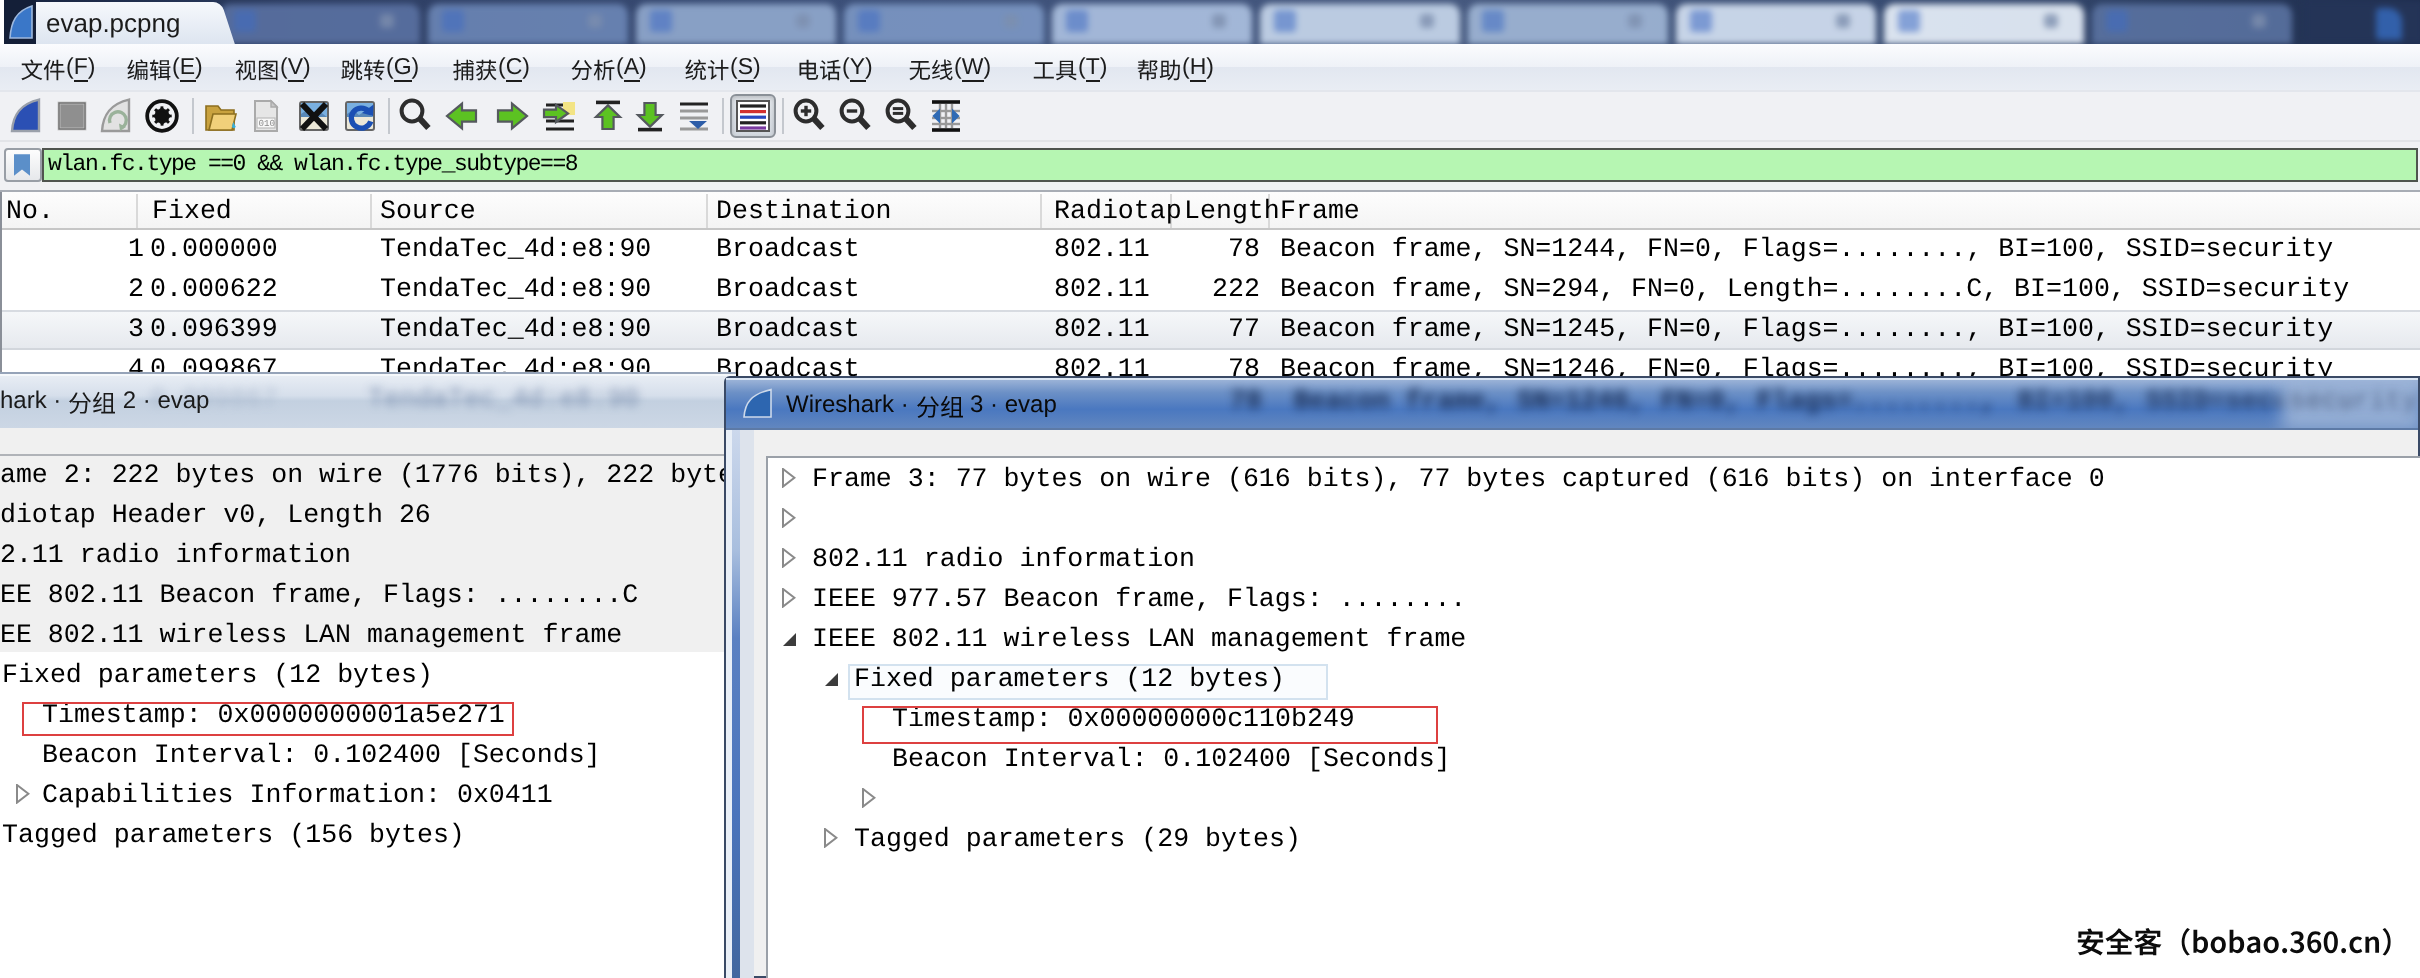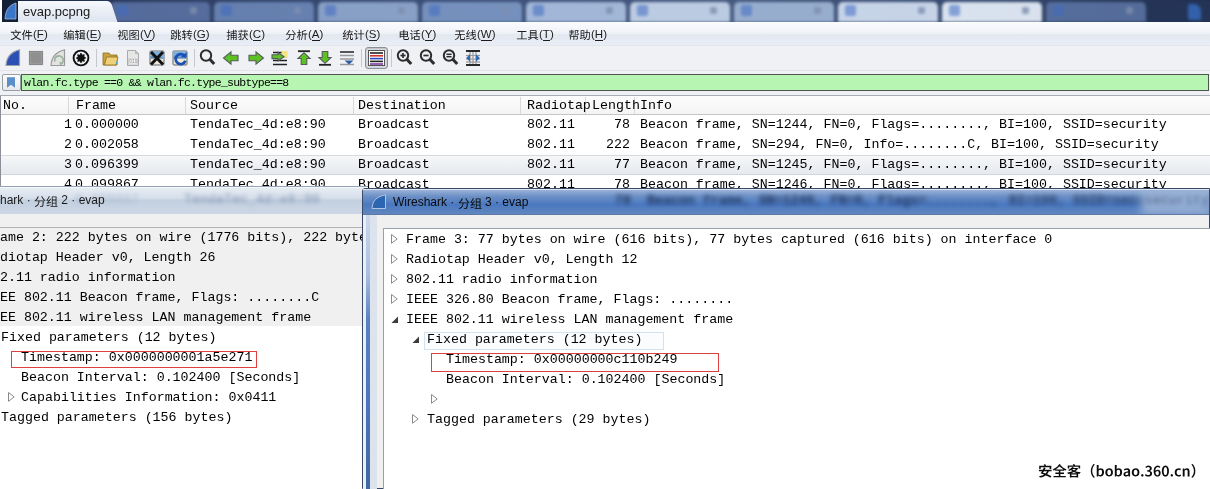--- a/index.html
+++ b/index.html
@@ -259,42 +259,42 @@
 <div class="abs" style="left:21px;top:74px;width:1188px;height:17px;background:#b6f6b2;border:1px solid #4f544f"></div>
 <div class="abs mono" style="left:24px;top:75px;width:1180px;height:15px;line-height:15px;font-size:11.5px;letter-spacing:-0.75px">wlan.fc.type ==0 &amp;&amp; wlan.fc.type_subtype==8</div>
 <div class="abs" style="left:0;top:96px;width:1210px;height:19px;background:linear-gradient(180deg,#fdfdfd,#f4f4f4);border-bottom:1px solid #c6c6c6"></div>
 <div class="abs" style="left:68px;top:97px;width:1px;height:17px;background:#d9d9d9"></div>
 <div class="abs" style="left:185px;top:97px;width:1px;height:17px;background:#d9d9d9"></div>
 <div class="abs" style="left:353px;top:97px;width:1px;height:17px;background:#d9d9d9"></div>
 <div class="abs" style="left:520px;top:97px;width:1px;height:17px;background:#d9d9d9"></div>
 <div class="abs" style="left:585px;top:97px;width:1px;height:17px;background:#d9d9d9"></div>
 <div class="abs" style="left:634px;top:97px;width:1px;height:17px;background:#d9d9d9"></div>
 <div class="abs mono" style="left:3px;top:97px;height:18px;line-height:18px">No.</div>
-<div class="abs mono" style="left:76px;top:97px;height:18px;line-height:18px">Frame</div>
+<div class="abs mono" style="left:76px;top:97px;height:18px;line-height:18px">Fixed</div>
 <div class="abs mono" style="left:190px;top:97px;height:18px;line-height:18px">Source</div>
 <div class="abs mono" style="left:358px;top:97px;height:18px;line-height:18px">Destination</div>
 <div class="abs mono" style="left:527px;top:97px;height:18px;line-height:18px">Radiotap</div>
 <div class="abs mono" style="left:592px;top:97px;height:18px;line-height:18px">Length</div>
-<div class="abs mono" style="left:640px;top:97px;height:18px;line-height:18px">Info</div>
+<div class="abs mono" style="left:640px;top:97px;height:18px;line-height:18px">Frame</div>
 <div class="abs" style="left:0;top:115px;width:1210px;height:374px;background:#fff"></div>
 <div class="abs" style="left:0;top:155px;width:1210px;height:20px;background:linear-gradient(180deg,#f5f7f9,#e6e9ee);border-top:1px solid #d7dbe1;border-bottom:1px solid #d2d6dc"></div>
 <div class="abs mono" style="left:0px;top:115px;width:72px;height:20px;line-height:20px;text-align:right">1</div>
 <div class="abs mono" style="left:75px;top:115px;height:20px;line-height:20px">0.000000</div>
 <div class="abs mono" style="left:190px;top:115px;height:20px;line-height:20px">TendaTec_4d:e8:90</div>
 <div class="abs mono" style="left:358px;top:115px;height:20px;line-height:20px">Broadcast</div>
 <div class="abs mono" style="left:527px;top:115px;height:20px;line-height:20px">802.11</div>
 <div class="abs mono" style="left:560px;top:115px;width:70px;height:20px;line-height:20px;text-align:right">78</div>
 <div class="abs mono" style="left:640px;top:115px;height:20px;line-height:20px">Beacon frame, SN=1244, FN=0, Flags=........, BI=100, SSID=security</div>
 <div class="abs mono" style="left:0px;top:135px;width:72px;height:20px;line-height:20px;text-align:right">2</div>
-<div class="abs mono" style="left:75px;top:135px;height:20px;line-height:20px">0.002058</div>
+<div class="abs mono" style="left:75px;top:135px;height:20px;line-height:20px">0.000622</div>
 <div class="abs mono" style="left:190px;top:135px;height:20px;line-height:20px">TendaTec_4d:e8:90</div>
 <div class="abs mono" style="left:358px;top:135px;height:20px;line-height:20px">Broadcast</div>
 <div class="abs mono" style="left:527px;top:135px;height:20px;line-height:20px">802.11</div>
 <div class="abs mono" style="left:560px;top:135px;width:70px;height:20px;line-height:20px;text-align:right">222</div>
-<div class="abs mono" style="left:640px;top:135px;height:20px;line-height:20px">Beacon frame, SN=294, FN=0, Info=........C, BI=100, SSID=security</div>
+<div class="abs mono" style="left:640px;top:135px;height:20px;line-height:20px">Beacon frame, SN=294, FN=0, Length=........C, BI=100, SSID=security</div>
 <div class="abs mono" style="left:0px;top:155px;width:72px;height:20px;line-height:20px;text-align:right">3</div>
 <div class="abs mono" style="left:75px;top:155px;height:20px;line-height:20px">0.096399</div>
 <div class="abs mono" style="left:190px;top:155px;height:20px;line-height:20px">TendaTec_4d:e8:90</div>
 <div class="abs mono" style="left:358px;top:155px;height:20px;line-height:20px">Broadcast</div>
 <div class="abs mono" style="left:527px;top:155px;height:20px;line-height:20px">802.11</div>
 <div class="abs mono" style="left:560px;top:155px;width:70px;height:20px;line-height:20px;text-align:right">77</div>
 <div class="abs mono" style="left:640px;top:155px;height:20px;line-height:20px">Beacon frame, SN=1245, FN=0, Flags=........, BI=100, SSID=security</div>
 <div class="abs mono" style="left:0px;top:175px;width:72px;height:20px;line-height:20px;text-align:right">4</div>
 <div class="abs mono" style="left:75px;top:175px;height:20px;line-height:20px">0.099867</div>
 <div class="abs mono" style="left:190px;top:175px;height:20px;line-height:20px">TendaTec_4d:e8:90</div>
@@ -350,29 +350,28 @@
         </svg></span> 3 · evap</div>
 <div class="abs" style="left:1px;top:26px;width:846px;height:1px;background:#5d7aa6"></div>
 <div class="abs" style="left:21px;top:40px;width:827px;height:261px;background:#fff;border:1px solid #9aa0a8;border-right:none;border-bottom:none"></div>
 </div>
 <div class="abs" style="left:362px;top:188px;width:848px;height:344px;overflow:hidden">
 <div class="abs" style="left:62px;top:144px;width:240px;height:18px;border:1px solid #d3e2ef;background:#fafcfe"></div>
 <div class="abs mono" style="left:44px;top:42px;height:20px;line-height:20px">Frame 3: 77 bytes on wire (616 bits), 77 bytes captured (616 bits) on interface 0</div>
 <svg class="abs" style="left:29px;top:46px" width="7" height="10" viewBox="0 0 7 10">
       <path d="M0.5,0.5 L0.5,9.3 L6.2,4.9 Z" fill="#fff" stroke="#8a8a8a" stroke-width="1"></path>
     </svg>
-<div class="abs mono" style="left:44px;top:62px;height:20px;line-height:20px">Radiotap Header v0, Length 12</div>
 <svg class="abs" style="left:29px;top:66px" width="7" height="10" viewBox="0 0 7 10">
       <path d="M0.5,0.5 L0.5,9.3 L6.2,4.9 Z" fill="#fff" stroke="#8a8a8a" stroke-width="1"></path>
     </svg>
 <div class="abs mono" style="left:44px;top:82px;height:20px;line-height:20px">802.11 radio information</div>
 <svg class="abs" style="left:29px;top:86px" width="7" height="10" viewBox="0 0 7 10">
       <path d="M0.5,0.5 L0.5,9.3 L6.2,4.9 Z" fill="#fff" stroke="#8a8a8a" stroke-width="1"></path>
     </svg>
-<div class="abs mono" style="left:44px;top:102px;height:20px;line-height:20px">IEEE 326.80 Beacon frame, Flags: ........</div>
+<div class="abs mono" style="left:44px;top:102px;height:20px;line-height:20px">IEEE 977.57 Beacon frame, Flags: ........</div>
 <svg class="abs" style="left:29px;top:106px" width="7" height="10" viewBox="0 0 7 10">
       <path d="M0.5,0.5 L0.5,9.3 L6.2,4.9 Z" fill="#fff" stroke="#8a8a8a" stroke-width="1"></path>
     </svg>
 <div class="abs mono" style="left:44px;top:122px;height:20px;line-height:20px">IEEE 802.11 wireless LAN management frame</div>
 <svg class="abs" style="left:29px;top:128px" width="8" height="8" viewBox="0 0 8 8">
       <path d="M7,0.5 L7,7 L0.5,7 Z" fill="#3c3c3c"></path>
     </svg>
 <div class="abs mono" style="left:65px;top:142px;height:20px;line-height:20px">Fixed parameters (12 bytes)</div>
 <svg class="abs" style="left:50px;top:148px" width="8" height="8" viewBox="0 0 8 8">
       <path d="M7,0.5 L7,7 L0.5,7 Z" fill="#3c3c3c"></path>

